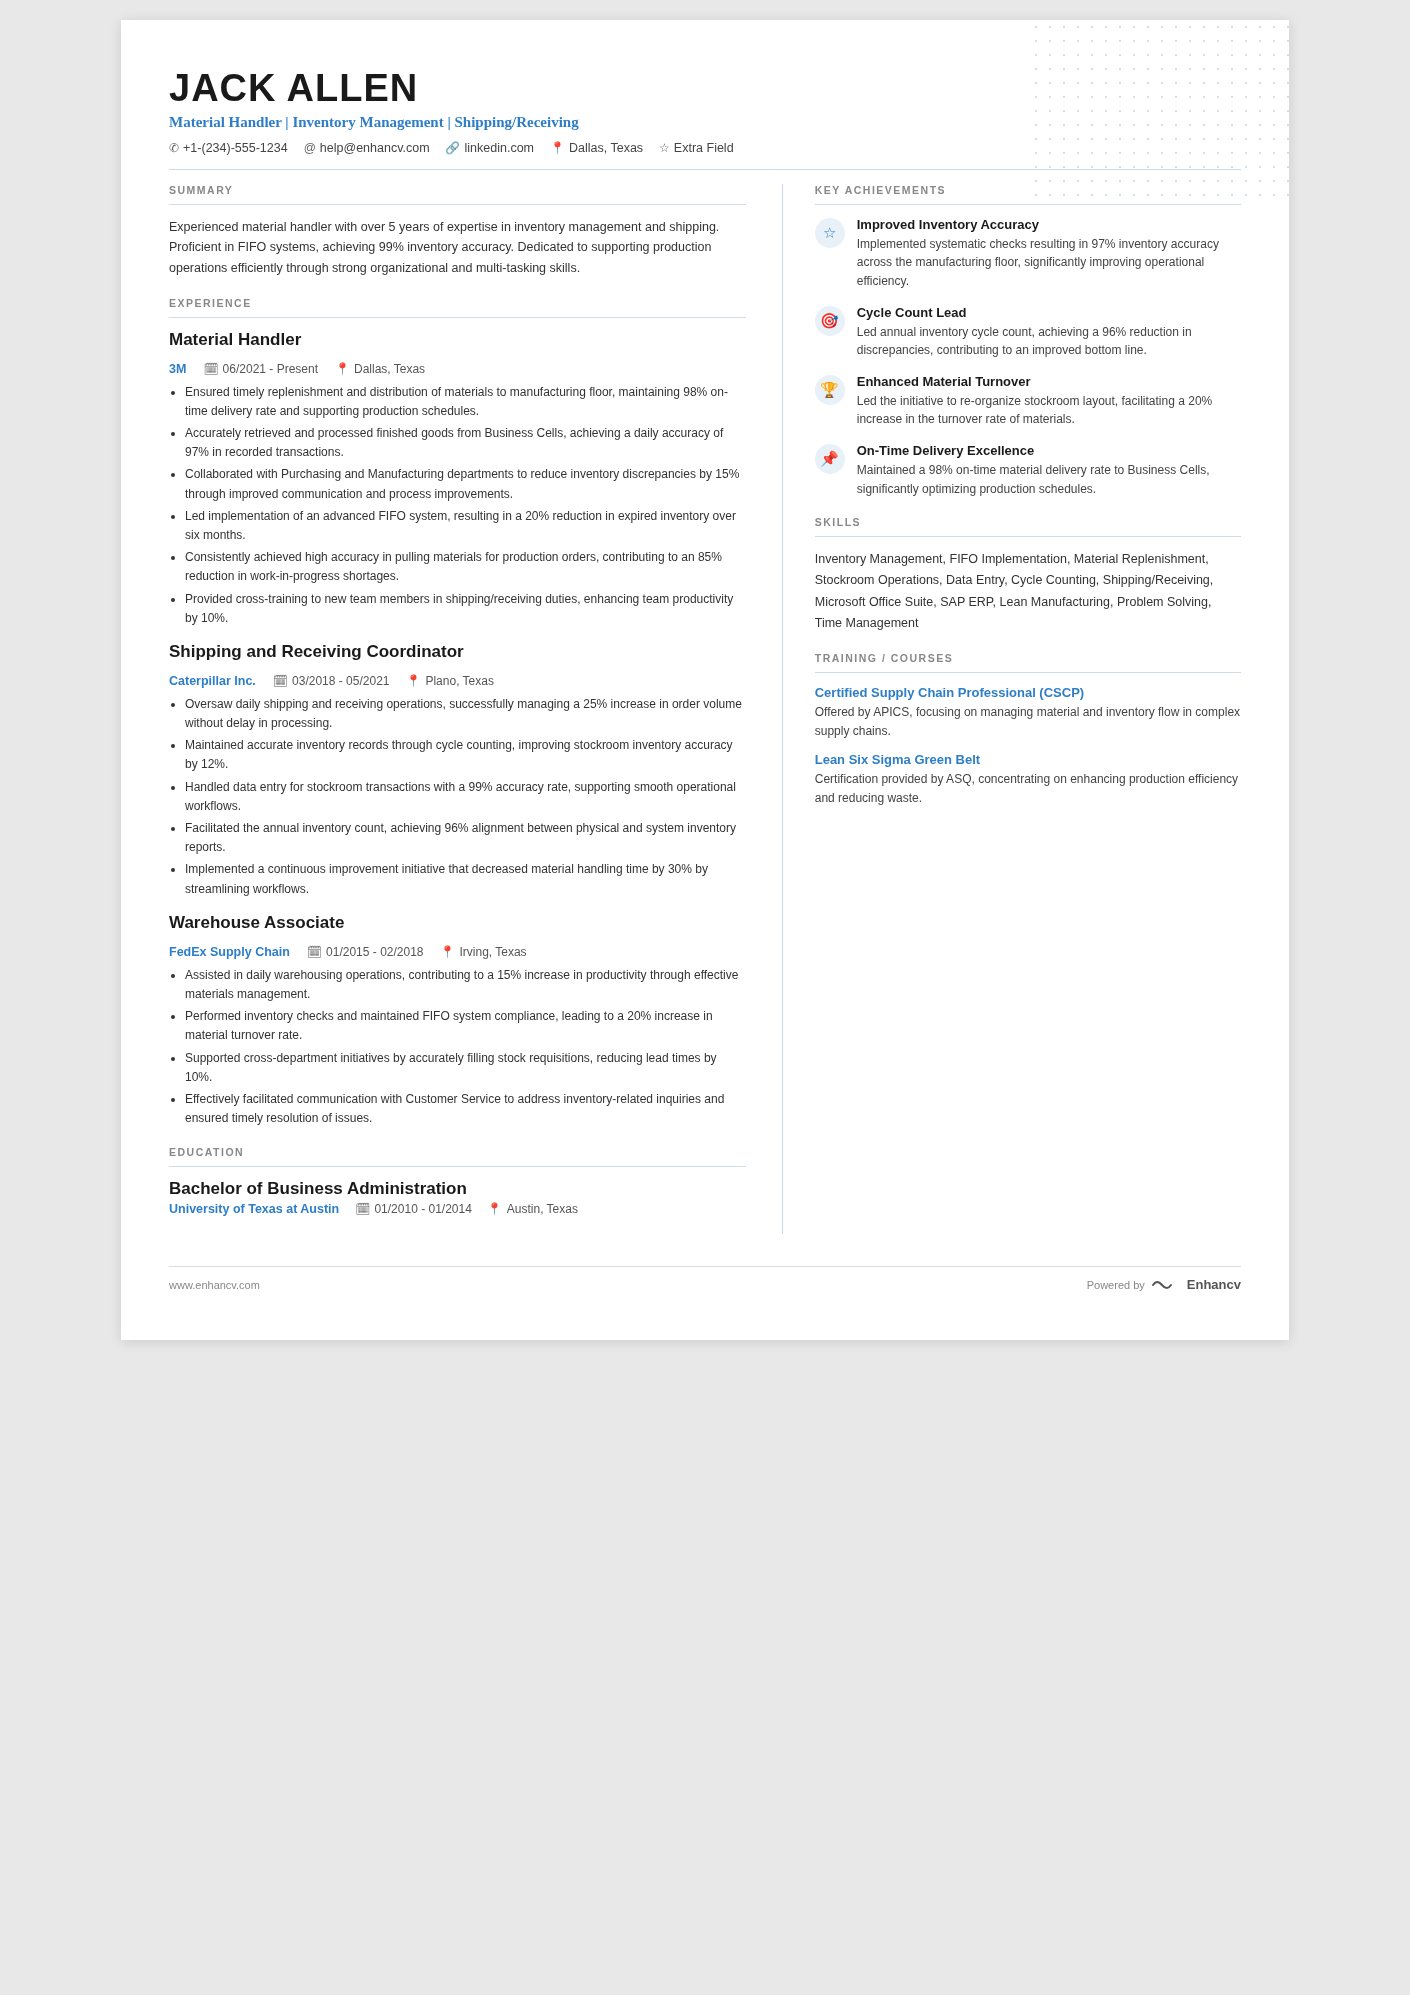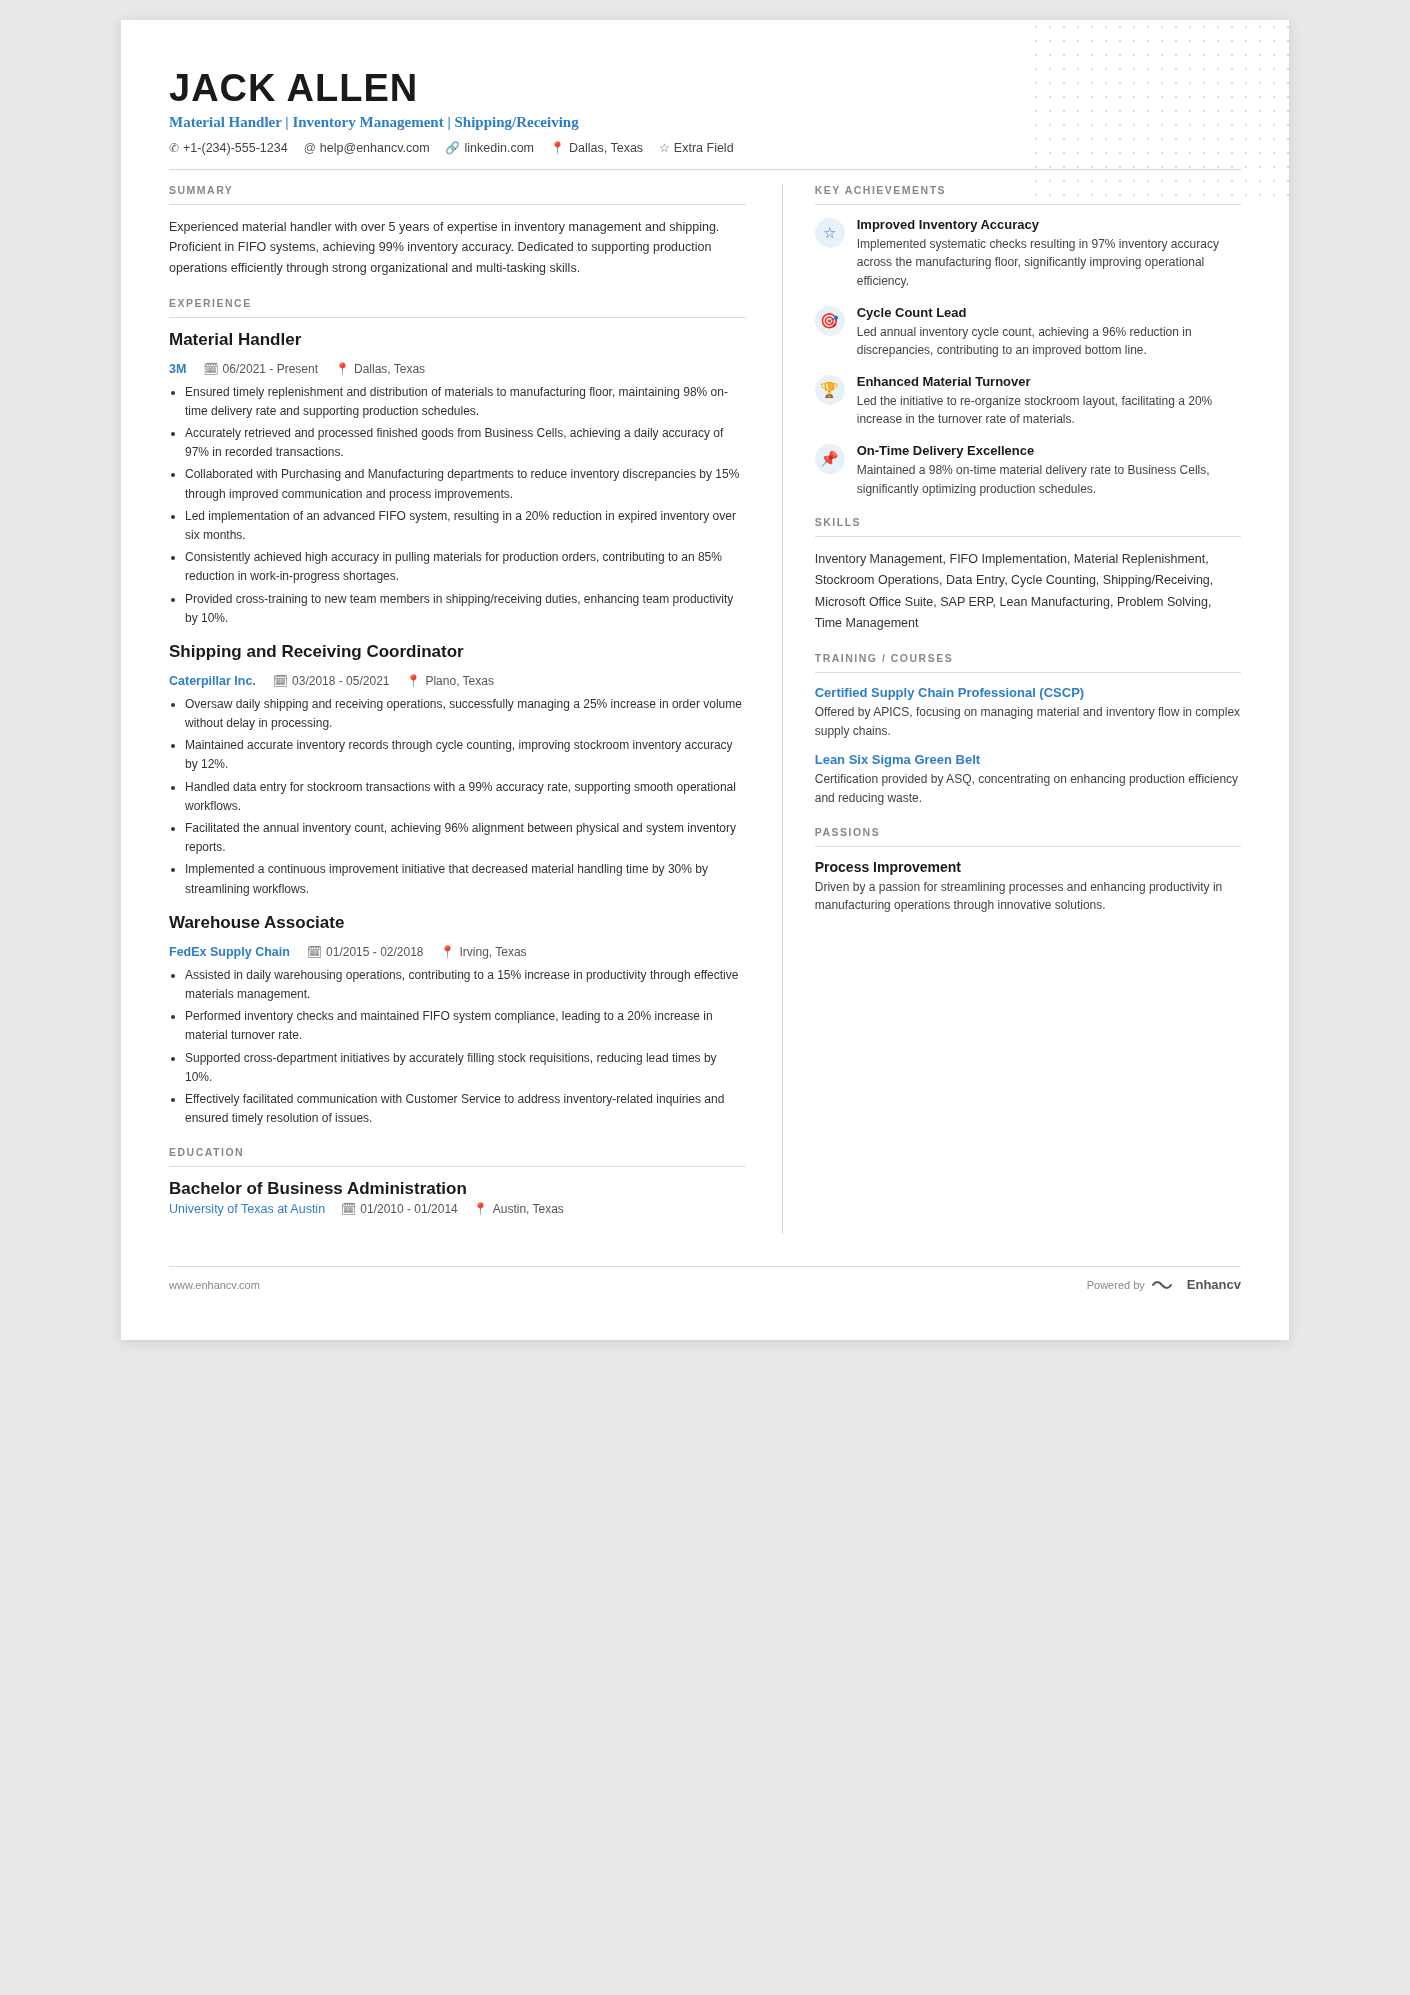--- a/index.html
+++ b/index.html
@@ -149,21 +149,21 @@
     .edu-meta {
       display: flex;
       align-items: center;
       gap: 16px;
       font-size: 12px;
       color: #555;
       flex-wrap: wrap;
     }
     .edu-school {
       font-size: 12.5px;
-      font-weight: 400;
+      font-weight: 700;
       color: #2e7ec7;
     }
     
     .achievement-item {
       display: flex;
       gap: 12px;
       margin-bottom: 14px;
       align-items: flex-start;
     }
     .achievement-icon-wrap {
@@ -452,26 +452,20 @@
           <div class="training-title">Certified Supply Chain Professional (CSCP)</div>
           <div class="training-desc">Offered by APICS, focusing on managing material and inventory flow in complex supply chains.</div>
         </div>
 
         <div class="training-item">
           <div class="training-title">Lean Six Sigma Green Belt</div>
           <div class="training-desc">Certification provided by ASQ, concentrating on enhancing production efficiency and reducing waste.</div>
         </div>
       </div>
 
-      <div class="section-block">
-        <div class="section-label">PASSIONS</div>
-        <hr class="section-divider">
-        <div class="passion-title">Process Improvement</div>
-        <div class="passion-desc">Driven by a passion for streamlining processes and enhancing productivity in manufacturing operations through innovative solutions.</div>
-      </div>
 
     </div>
 
   </div>
 
   <div class="footer">
     <div class="footer-left">www.enhancv.com</div>
     <div class="footer-right">
       <span>Powered by</span>
       <div class="enhancv-logo">

